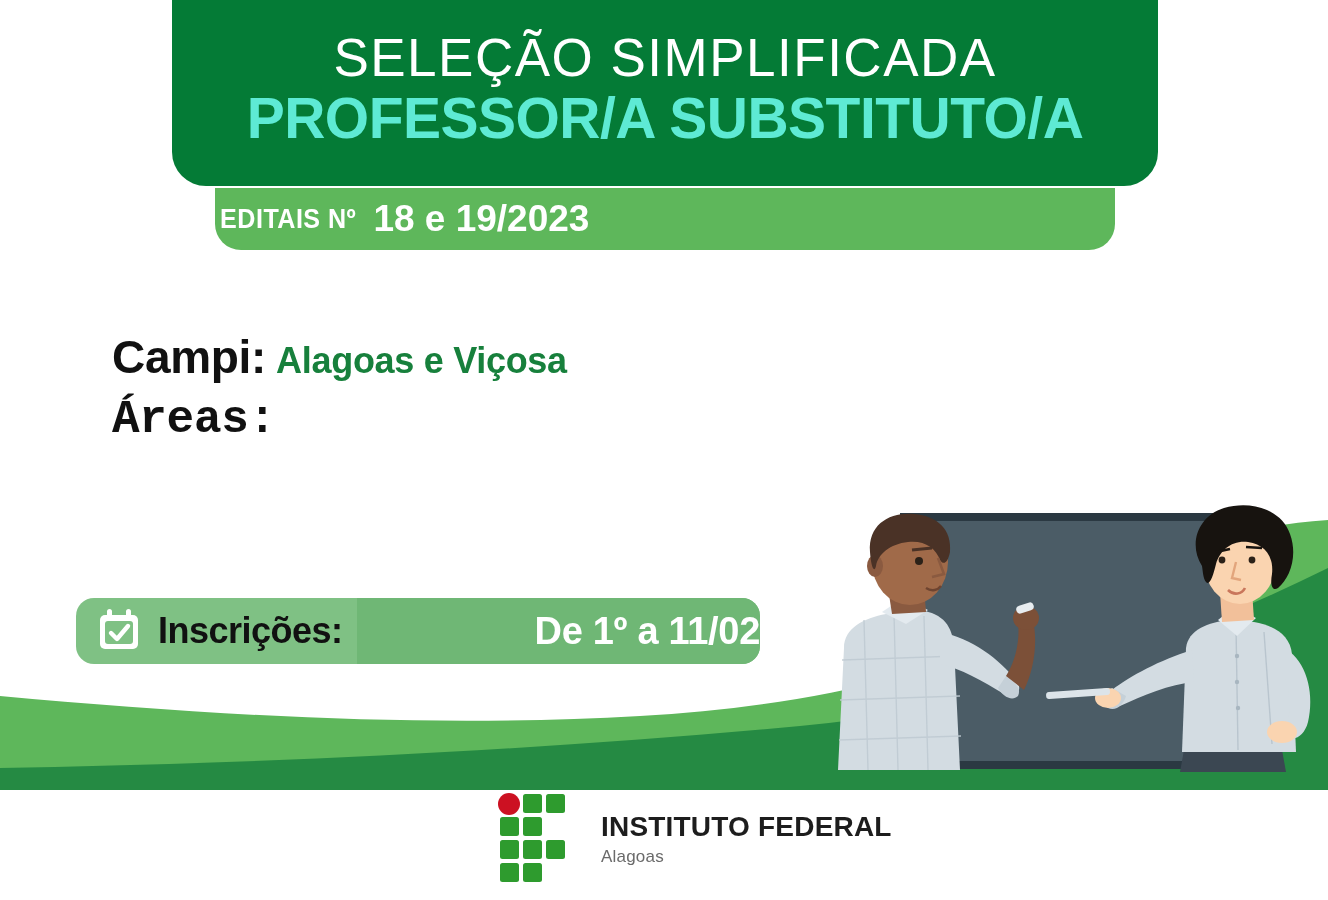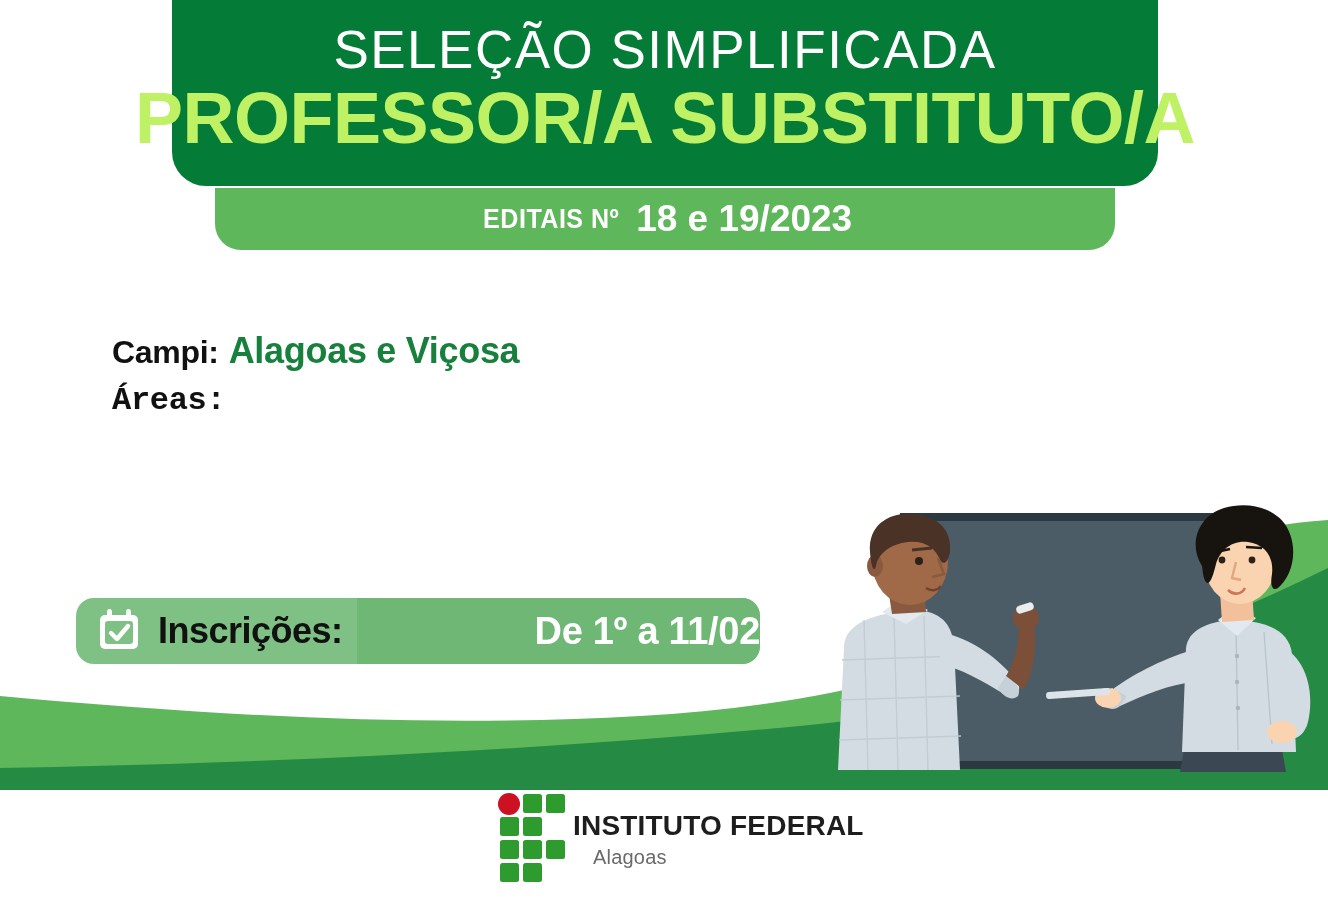--- a/index.html
+++ b/index.html
@@ -45,38 +45,37 @@
   }
   .banner-line1 {
     color: #ffffff;
     font-size: 53px;
     font-weight: 400;
     letter-spacing: 1.5px;
     line-height: 1.08;
     white-space: nowrap;
   }
   .banner-line2 {
-    color: #bef264;
-    font-size: 72px;
+    color: #5eead4;
+    font-size: 57px;
     font-weight: bold;
     letter-spacing: -0.5px;
     line-height: 1.12;
     white-space: nowrap;
   }
   .banner-sub {
     position: absolute;
     left: 215px;
     top: 188px;
     width: 900px;
     height: 62px;
     background: #5EB75B;
     border-radius: 0 0 26px 26px;
     display: flex;
     align-items: center;
-    justify-content: center;
     gap: 12px;
   }
   .banner-sub-label {
     color: #ffffff;
     font-size: 27px;
     font-weight: bold;
     letter-spacing: 0.5px;
     transform: scaleX(0.93);
   }
   .banner-sub-value {
@@ -95,21 +94,21 @@
   }
   .info-row {
     display: flex;
     align-items: baseline;
     gap: 10px;
     white-space: nowrap;
   }
   .info-row + .info-row { margin-top: 10px; font-family: Liberation Mono, monospace; }
   .info-label {
     color: #111111;
-    font-size: 32px;
+    font-size: 46px;
     font-weight: bold;
     letter-spacing: -0.3px;
   }
   .info-value {
     color: #17803C;
     font-size: 36px;
     font-weight: bold;
     letter-spacing: -0.3px;
   }
   .info-row.areas .info-value { font-size: 37px; }
@@ -177,37 +176,36 @@
     white-space: nowrap;
   }
 
   
   .footer-logo {
     position: absolute;
     left: 497px;
     top: 793px;
     display: flex;
     align-items: center;
-    gap: 4px;
+    gap: 32px;
   }
   .logo-mark { display: block; }
   .logo-text { display: flex; flex-direction: column; line-height: 1; }
   .logo-title {
     color: #1d1d1d;
     font-size: 28px;
     font-weight: bold;
     letter-spacing: 0.2px;
   }
   .logo-sub {
     color: #6a6a6a;
-    font-size: 20px;
+    font-size: 17px;
     font-weight: normal;
     margin-top: 7px;
     letter-spacing: 0.2px;
-    margin-left: 20px;
   }
 </style>
 </head>
 <body>
 
 <div class="poster">
 
   <div class="header-block">
 
     <div class="banner-main">

